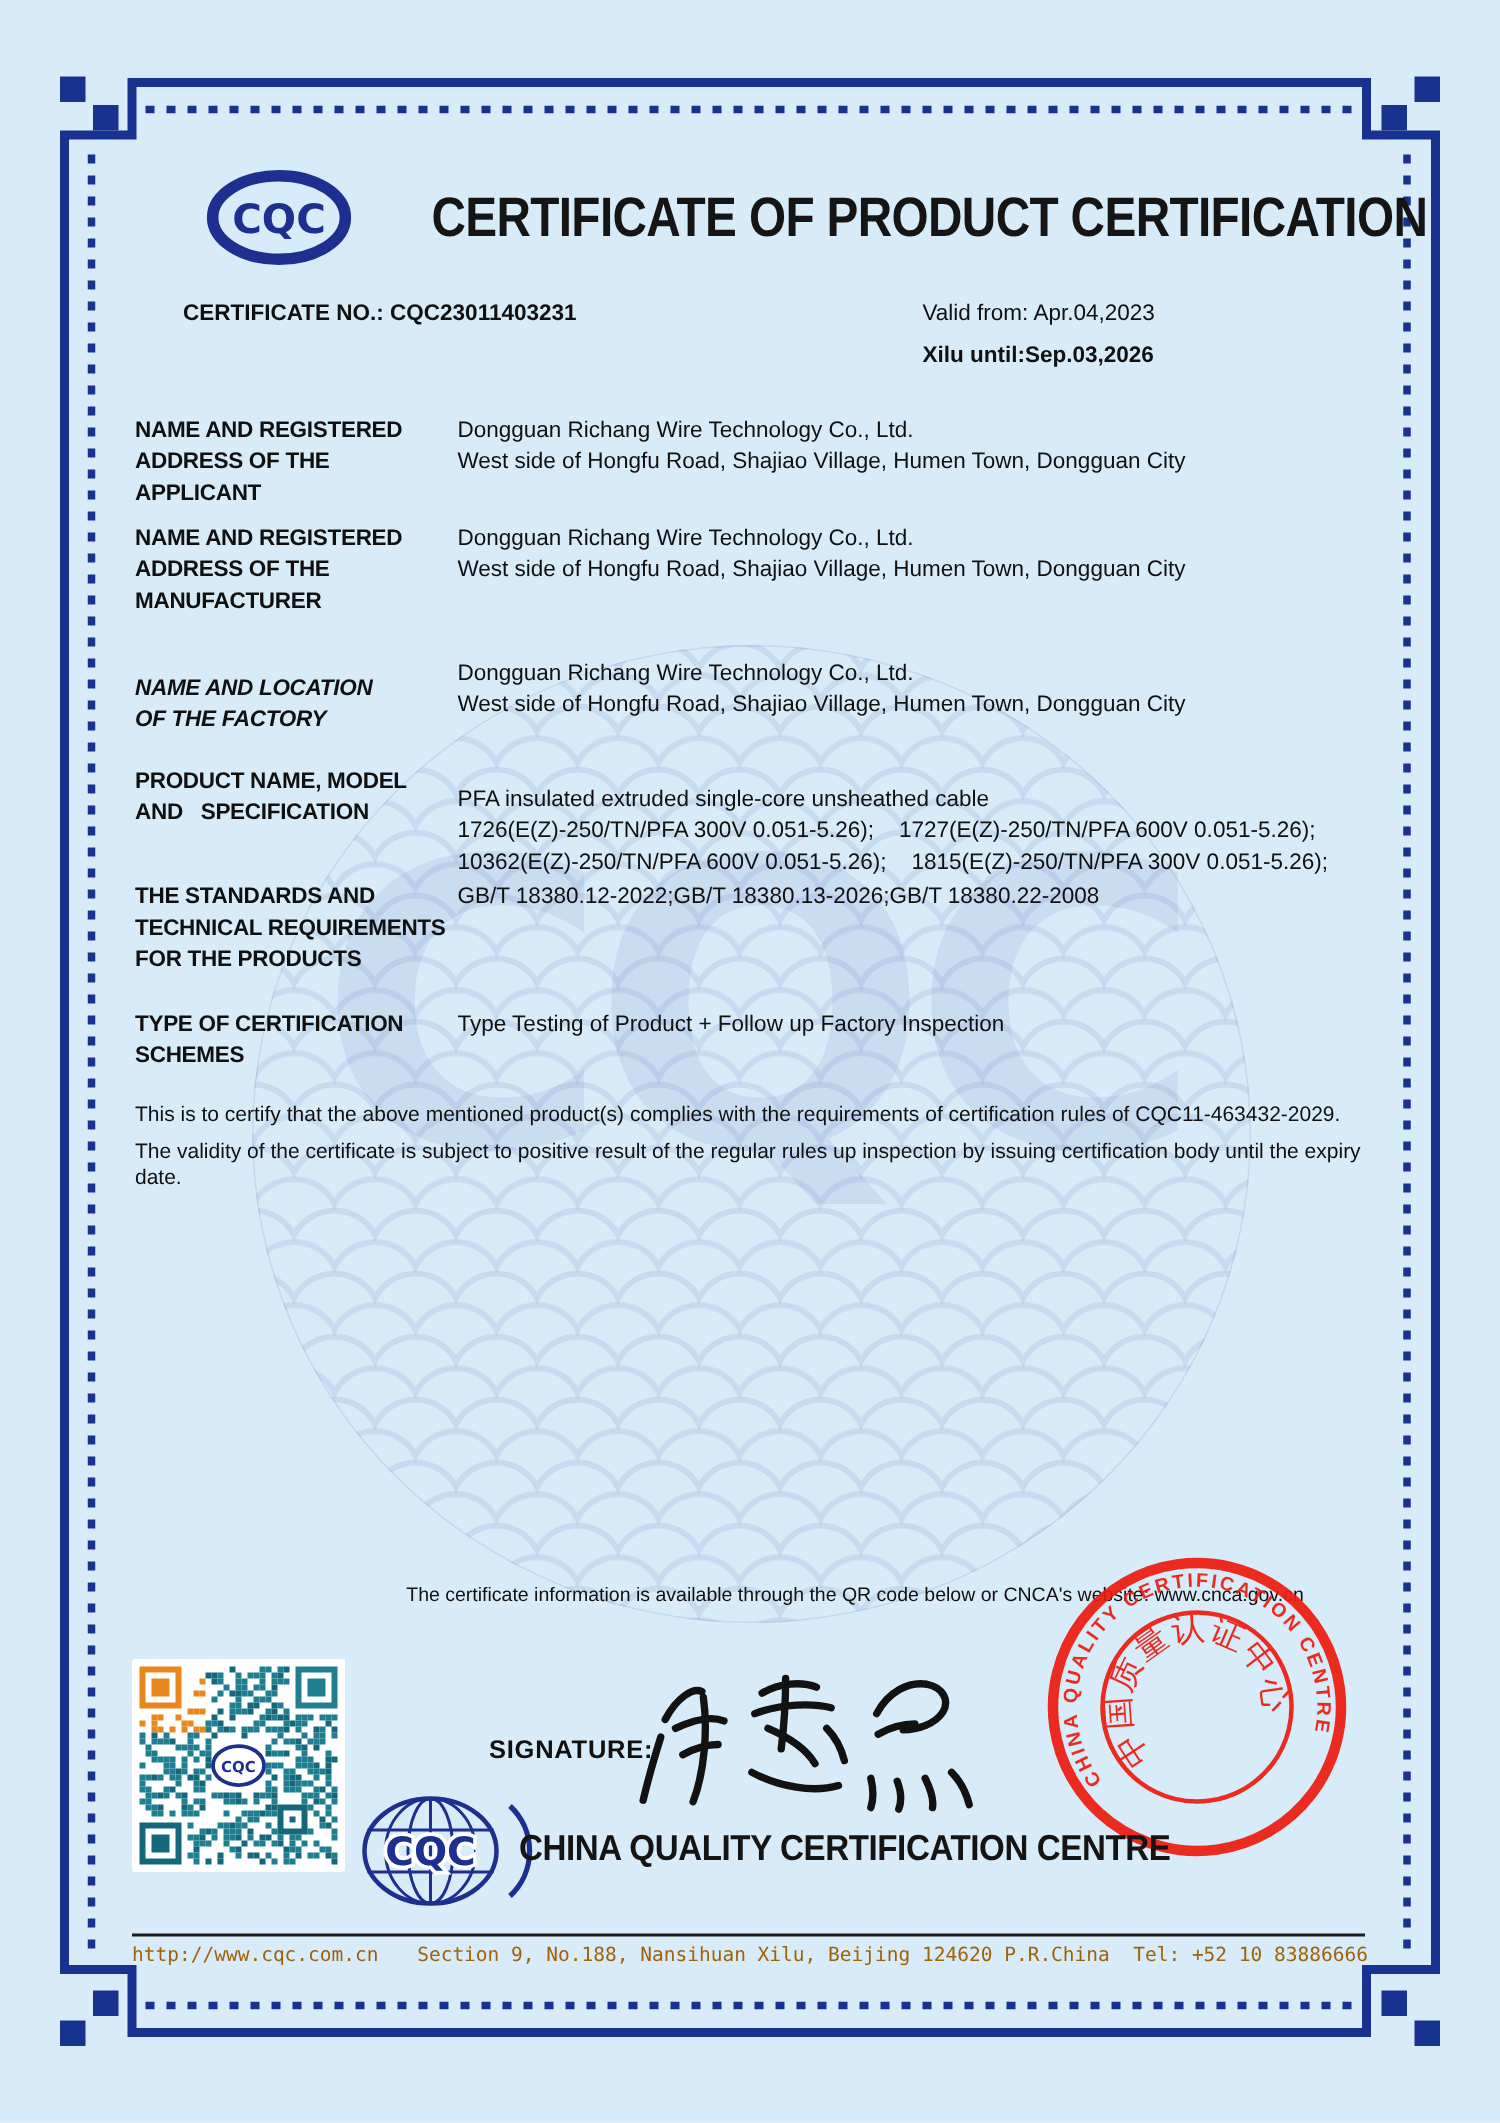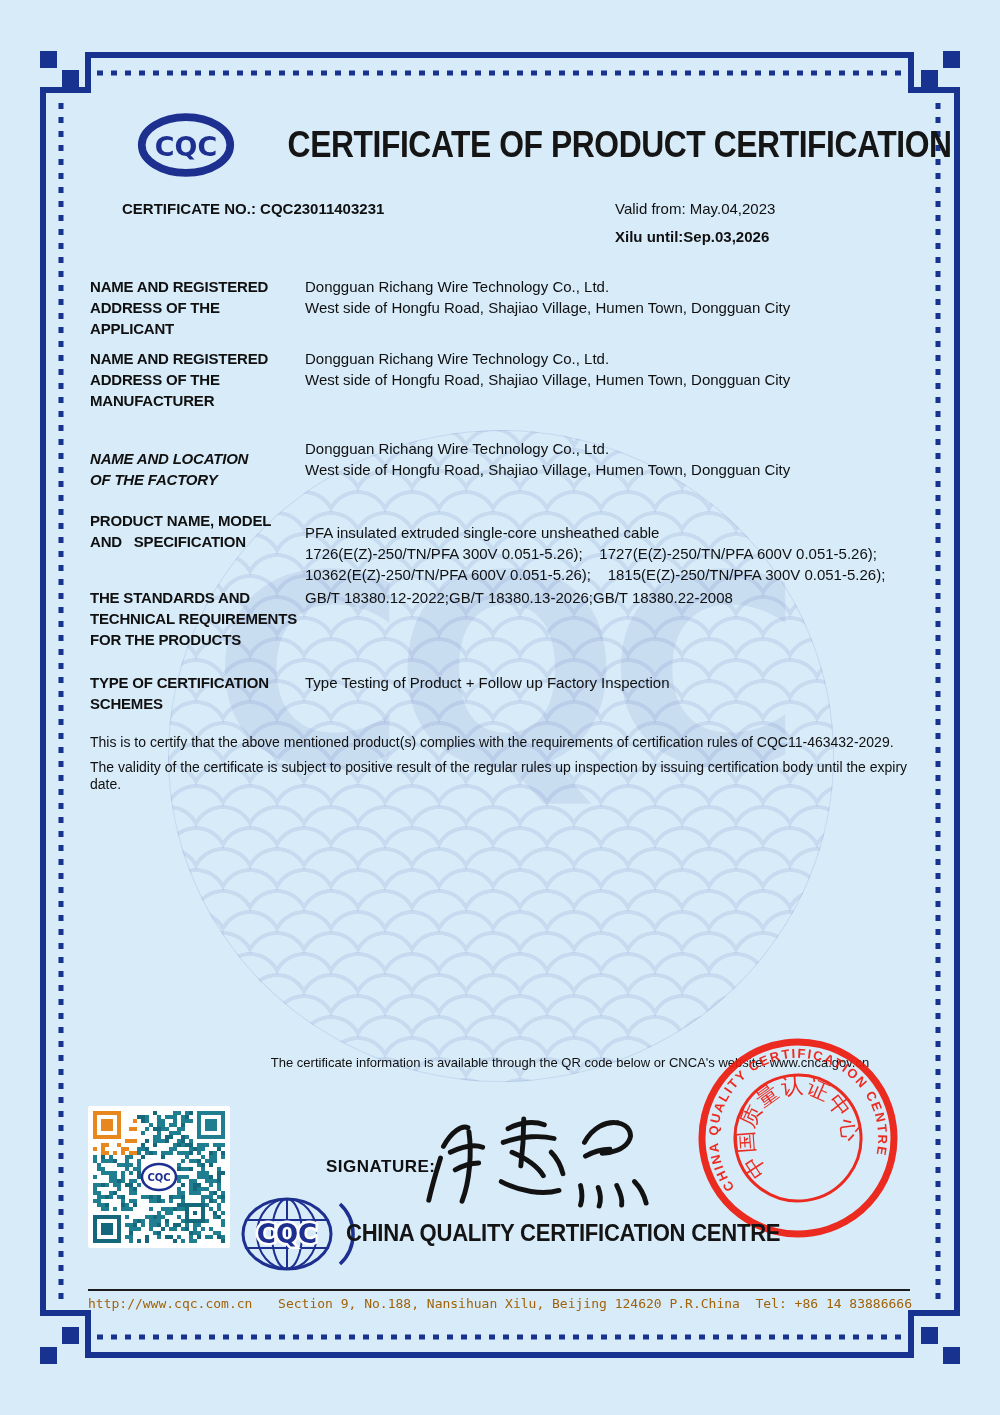--- a/index.html
+++ b/index.html
@@ -97,21 +97,21 @@
   </svg>
 
   <div class="abs title">CERTIFICATE OF PRODUCT CERTIFICATION</div>
 
   <div class="abs certno">
     <span>CERTIFICATE NO.:</span>
     <span>CQC23011403231</span>
   </div>
   <div class="abs validfrom">
     <b>Valid from:</b>
-    <span>May.04,2023</span>
+    <span>Apr.04,2023</span>
   </div>
   <div class="abs validuntil">
     <span>Xilu until:</span><span>Sep.03,2026</span>
   </div>
 
   <div class="abs field-label" style="top:276px;">NAME AND REGISTERED
 ADDRESS OF THE APPLICANT</div>
   <div class="abs field-value" style="top:276px;">Dongguan Richang Wire Technology Co., Ltd.
 West side of Hongfu Road, Shajiao Village, Humen Town, Dongguan City</div>
 
@@ -592,15 +592,15 @@
       <line x1="7" y1="56" x2="91" y2="56" stroke-width="2"></line>
       <path d="M 102,12 A 41,41 0 0 1 102,72" stroke-width="3.5"></path>
     </g>
     <text x="49" y="51" text-anchor="middle" font-family="DejaVu Sans, sans-serif" font-size="26" font-weight="bold" fill="#1d2f8f" stroke="#ffffff" stroke-width="5" paint-order="stroke">CQC</text>
   </svg>
   <div class="abs org-name">CHINA QUALITY CERTIFICATION CENTRE</div>
 
   <div class="abs footer-rule"></div>
   <div class="abs footer-text footer-web">http://www.cqc.com.cn</div>
   <div class="abs footer-text footer-addr">Section 9, No.188, Nansihuan Xilu, Beijing 124620 P.R.China</div>
-  <div class="abs footer-text footer-tel">Tel: +86 14 83886666</div>
+  <div class="abs footer-text footer-tel">Tel: +52 10 83886666</div>
 
 </div>
 
 </body></html>

